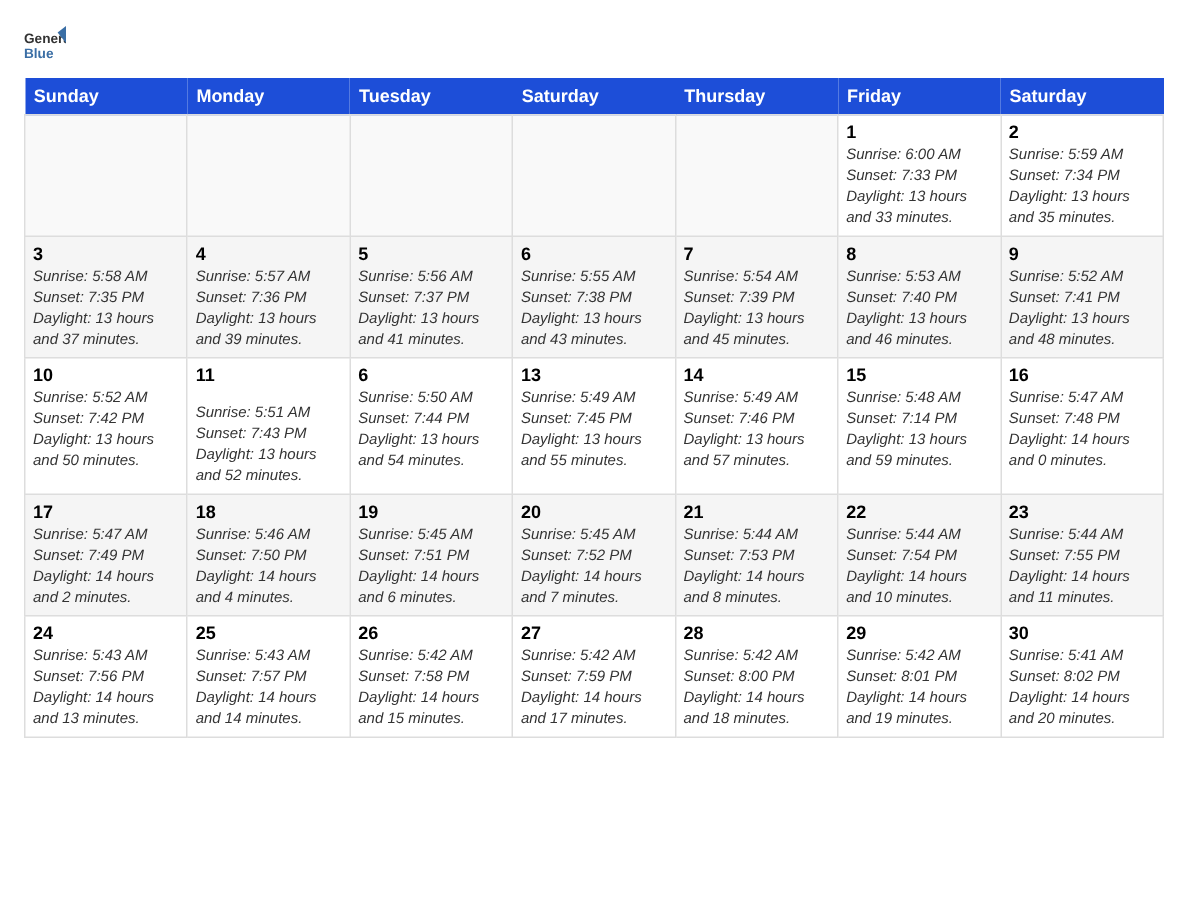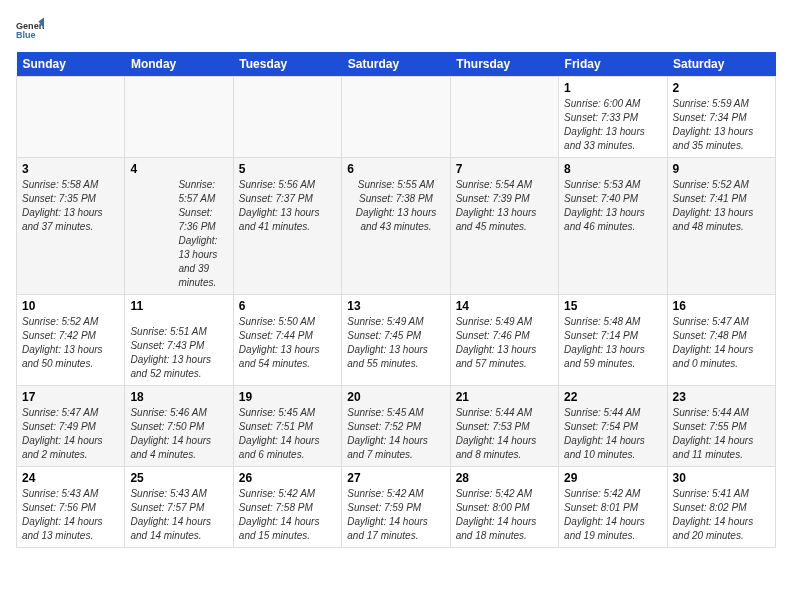--- a/index.html
+++ b/index.html
@@ -134,35 +134,35 @@
       <tr class="row-gray">
         <td>
           <span class="day-number">3</span>
           <div class="day-info" style="white-space: pre-line;">Sunrise: 5:58 AM
 Sunset: 7:35 PM
 Daylight: 13 hours
 and 37 minutes.</div>
         </td>
         <td>
           <span class="day-number">4</span>
-          <div class="day-info" style="white-space: pre-line; margin-left: 48px;">Sunrise: 5:57 AM
+          <div class="day-info" style="white-space: pre-line;">Sunrise: 5:57 AM
 Sunset: 7:36 PM
 Daylight: 13 hours
 and 39 minutes.</div>
         </td>
         <td>
           <span class="day-number">5</span>
           <div class="day-info" style="white-space: pre-line;">Sunrise: 5:56 AM
 Sunset: 7:37 PM
 Daylight: 13 hours
 and 41 minutes.</div>
         </td>
         <td>
           <span class="day-number">6</span>
-          <div class="day-info" style="white-space: pre-line; text-align: center;">Sunrise: 5:55 AM
+          <div class="day-info" style="white-space: pre-line;">Sunrise: 5:55 AM
 Sunset: 7:38 PM
 Daylight: 13 hours
 and 43 minutes.</div>
         </td>
         <td>
           <span class="day-number">7</span>
           <div class="day-info" style="white-space: pre-line;">Sunrise: 5:54 AM
 Sunset: 7:39 PM
 Daylight: 13 hours
 and 45 minutes.</div>

